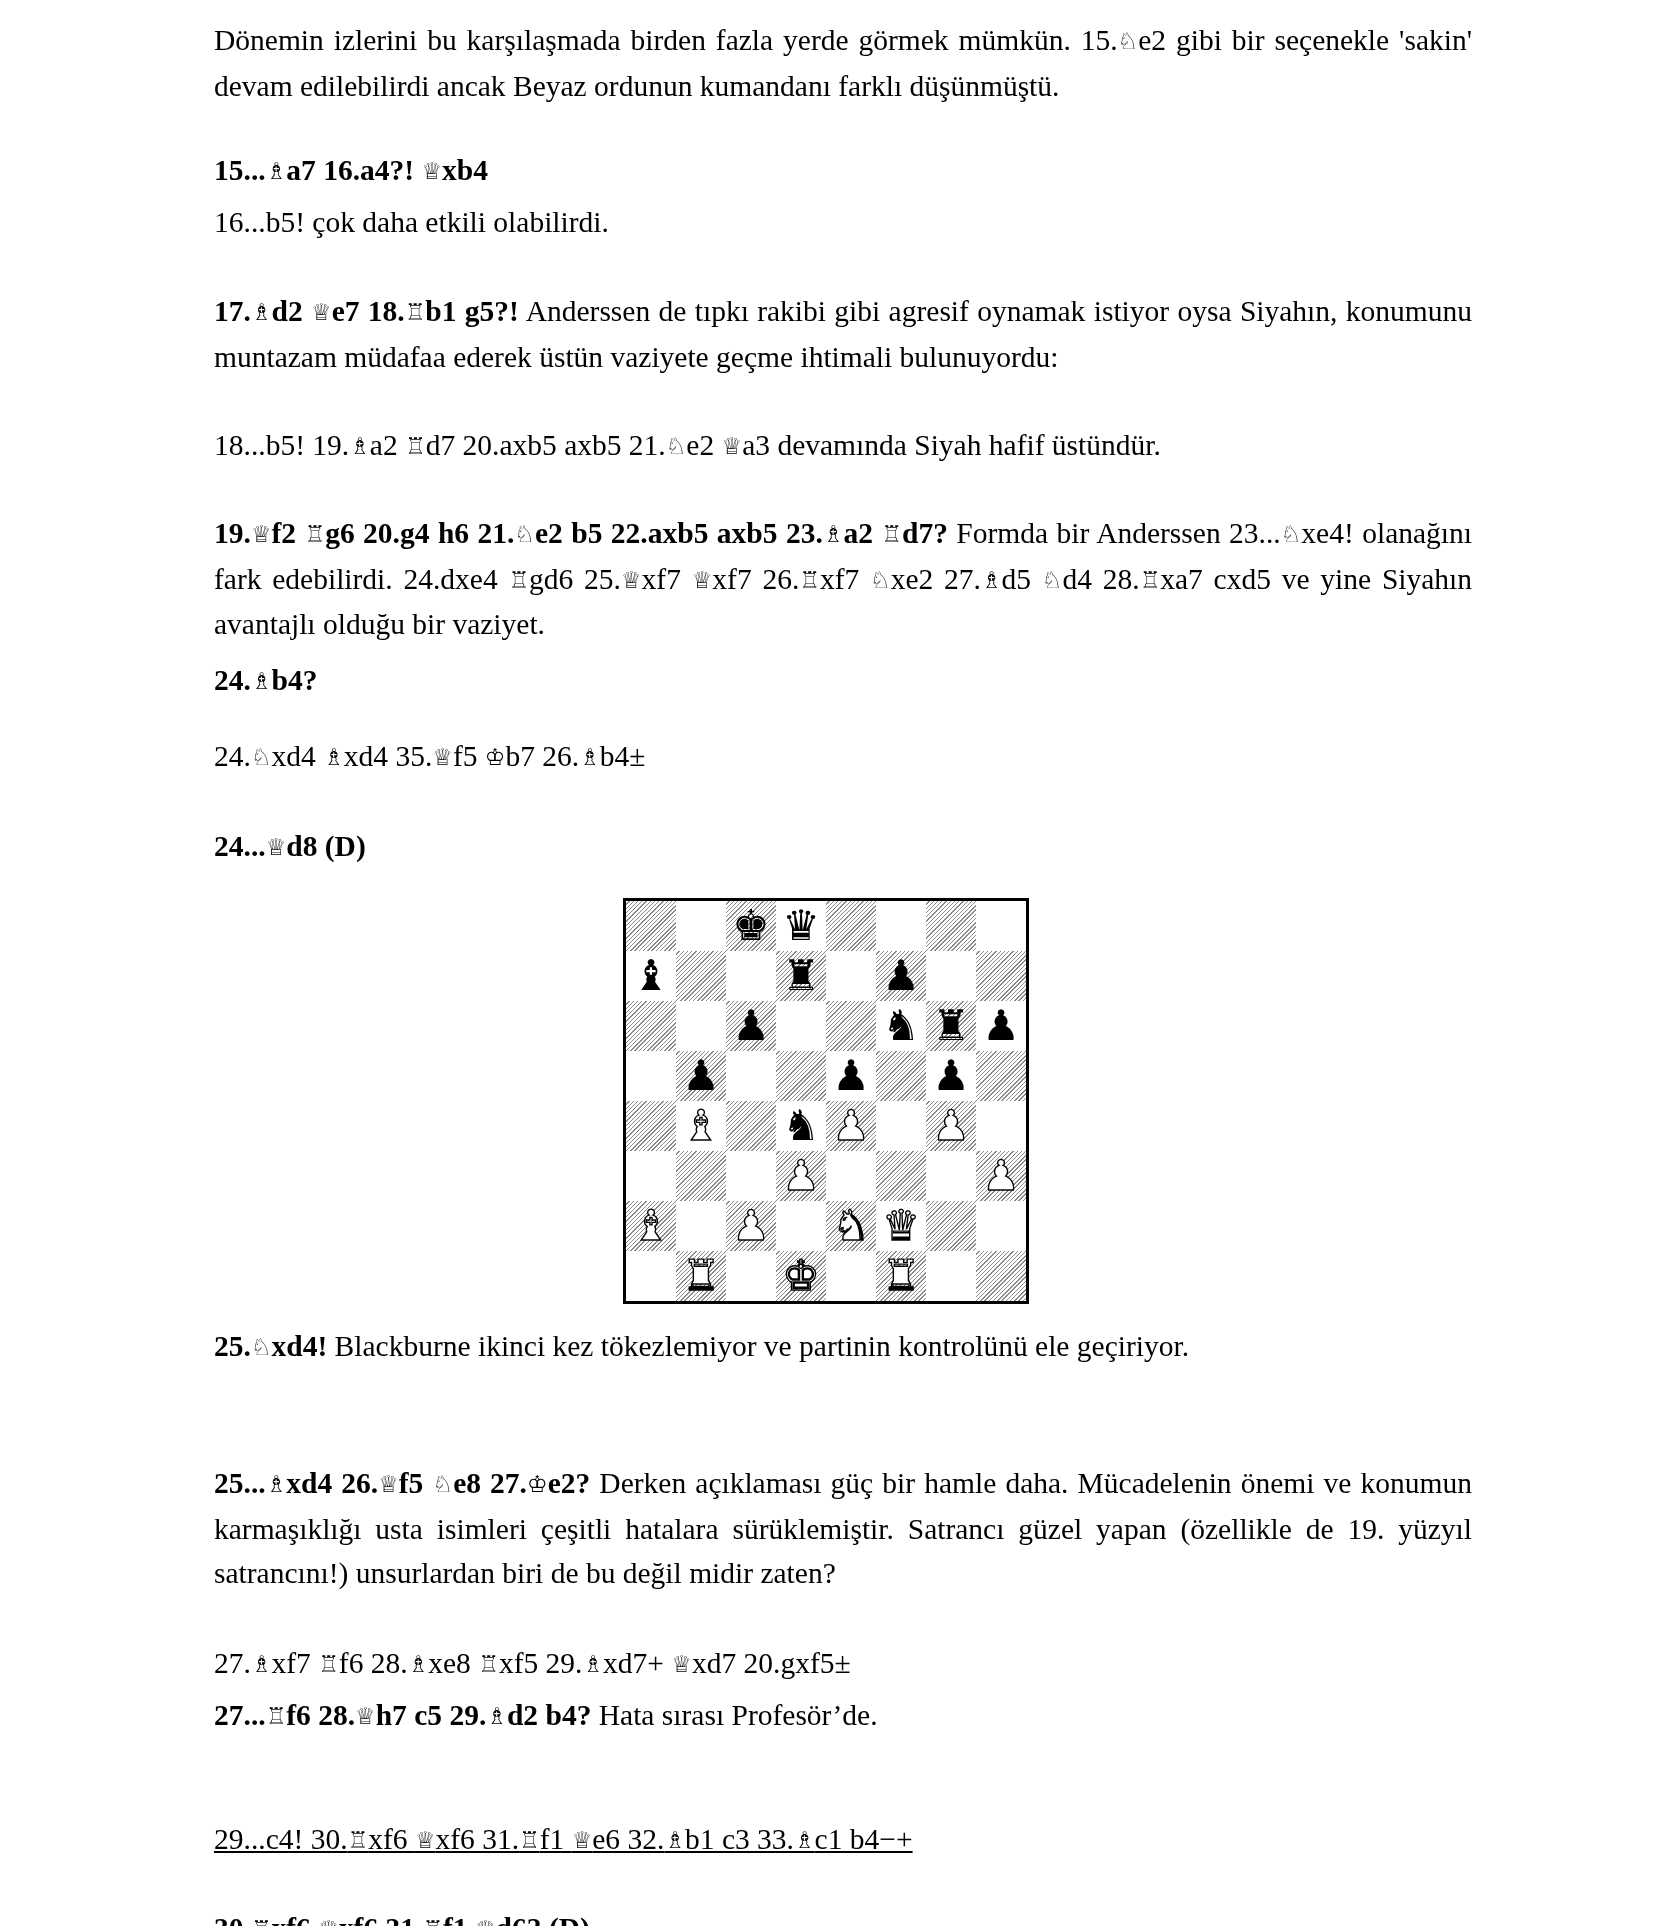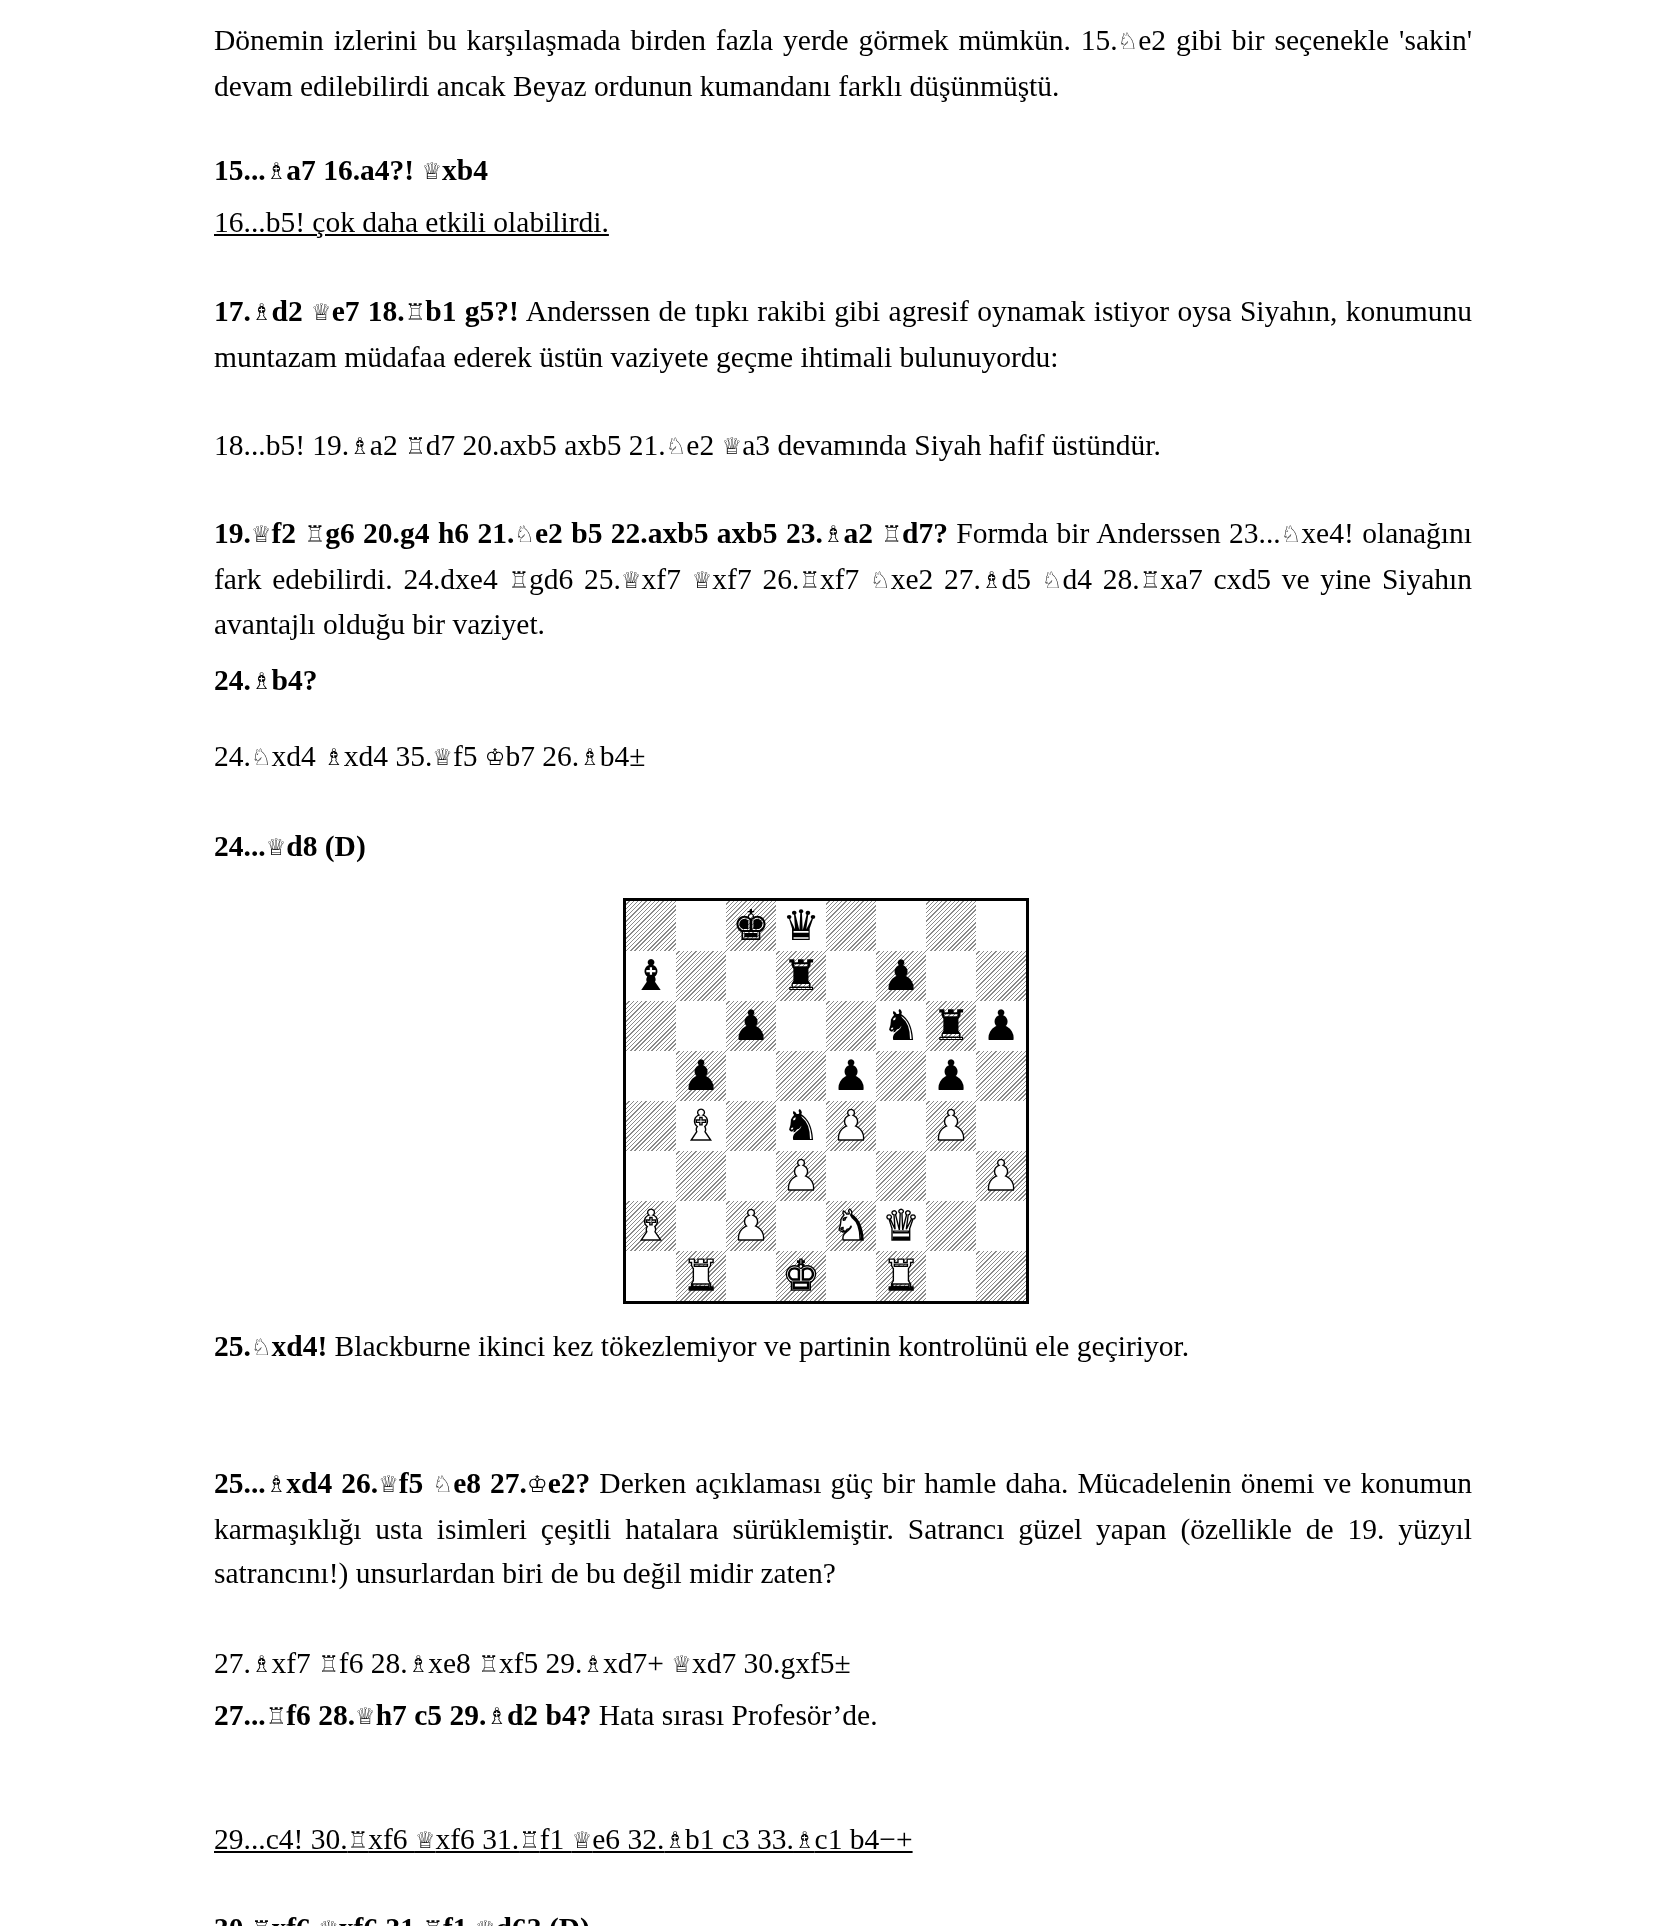--- a/index.html
+++ b/index.html
@@ -27,30 +27,30 @@
   .pc { position: relative; z-index: 1; }
   .pc.white { color: #fff; -webkit-text-stroke: 1.4px #000; }
   .pc.black { color: #000; }
 </style>
 </head>
 <body>
 
 <div class="page" id="page">
     <p class="p" style="top: 2px;"><span>Dönemin izlerini bu karşılaşmada birden fazla yerde görmek mümkün. 15.</span><span class="fig">♘</span><span>e2 gibi bir seçenekle 'sakin' devam edilebilirdi ancak Beyaz ordunun kumandanı farklı düşünmüştü.</span></p>
     <p class="p left" style="top: 132px;"><span class="b">15...</span><span class="fig b">♗</span><span class="b">a7 16.a4?! </span><span class="fig b">♕</span><span class="b">xb4</span></p>
-    <p class="p left" style="top: 184px; text-decoration: underline;"><span>16...b5! çok daha etkili olabilirdi.</span></p>
+    <p class="p left" style="top: 184px;"><span>16...b5! çok daha etkili olabilirdi.</span></p>
     <p class="p" style="top: 273px;"><span class="b">17.</span><span class="fig b">♗</span><span class="b">d2 </span><span class="fig b">♕</span><span class="b">e7 18.</span><span class="fig b">♖</span><span class="b">b1 g5?!</span><span> Anderssen de tıpkı rakibi gibi agresif oynamak istiyor oysa Siyahın, konumunu muntazam müdafaa ederek üstün vaziyete geçme ihtimali bulunuyordu:</span></p>
     <p class="p left" style="top: 407px;"><span>18...b5! 19.</span><span class="fig">♗</span><span>a2 </span><span class="fig">♖</span><span>d7 20.axb5 axb5 21.</span><span class="fig">♘</span><span>e2 </span><span class="fig">♕</span><span>a3 devamında Siyah hafif üstündür.</span></p>
     <p class="p" style="top: 495px;"><span class="b">19.</span><span class="fig b">♕</span><span class="b">f2 </span><span class="fig b">♖</span><span class="b">g6 20.g4 h6 21.</span><span class="fig b">♘</span><span class="b">e2 b5 22.axb5 axb5 23.</span><span class="fig b">♗</span><span class="b">a2 </span><span class="fig b">♖</span><span class="b">d7?</span><span> Formda bir Anderssen 23...</span><span class="fig">♘</span><span>xe4! olanağını fark edebilirdi. 24.dxe4 </span><span class="fig">♖</span><span>gd6 25.</span><span class="fig">♕</span><span>xf7 </span><span class="fig">♕</span><span>xf7 26.</span><span class="fig">♖</span><span>xf7 </span><span class="fig">♘</span><span>xe2 27.</span><span class="fig">♗</span><span>d5 </span><span class="fig">♘</span><span>d4 28.</span><span class="fig">♖</span><span>xa7 cxd5 ve yine Siyahın avantajlı olduğu bir vaziyet.</span></p>
     <p class="p left" style="top: 642px;"><span class="b">24.</span><span class="fig b">♗</span><span class="b">b4?</span></p>
     <p class="p left" style="top: 718px;"><span>24.</span><span class="fig">♘</span><span>xd4 </span><span class="fig">♗</span><span>xd4 35.</span><span class="fig">♕</span><span>f5 </span><span class="fig">♔</span><span>b7 26.</span><span class="fig">♗</span><span>b4±</span></p>
     <p class="p left" style="top: 808px;"><span class="b">24...</span><span class="fig b">♕</span><span class="b">d8 (D)</span></p>
     <p class="p" style="top: 1308px;"><span class="b">25.</span><span class="fig b">♘</span><span class="b">xd4!</span><span> Blackburne ikinci kez tökezlemiyor ve partinin kontrolünü ele geçiriyor.</span></p>
     <p class="p" style="top: 1445px;"><span class="b">25...</span><span class="fig b">♗</span><span class="b">xd4 26.</span><span class="fig b">♕</span><span class="b">f5 </span><span class="fig b">♘</span><span class="b">e8 27.</span><span class="fig b">♔</span><span class="b">e2?</span><span> Derken açıklaması güç bir hamle daha. Mücadelenin önemi ve konumun karmaşıklığı usta isimleri çeşitli hatalara sürüklemiştir. Satrancı güzel yapan (özellikle de 19. yüzyıl satrancını!) unsurlardan biri de bu değil midir zaten?</span></p>
-    <p class="p" style="top: 1625px;"><span>27.</span><span class="fig">♗</span><span>xf7 </span><span class="fig">♖</span><span>f6 28.</span><span class="fig">♗</span><span>xe8 </span><span class="fig">♖</span><span>xf5 29.</span><span class="fig">♗</span><span>xd7+ </span><span class="fig">♕</span><span>xd7 30.gxf5±</span></p>
+    <p class="p" style="top: 1625px;"><span>27.</span><span class="fig">♗</span><span>xf7 </span><span class="fig">♖</span><span>f6 28.</span><span class="fig">♗</span><span>xe8 </span><span class="fig">♖</span><span>xf5 29.</span><span class="fig">♗</span><span>xd7+ </span><span class="fig">♕</span><span>xd7 20.gxf5±</span></p>
     <p class="p left" style="top: 1677px;"><span class="b">27...</span><span class="fig b">♖</span><span class="b">f6 28.</span><span class="fig b">♕</span><span class="b">h7 c5 29.</span><span class="fig b">♗</span><span class="b">d2 b4?</span><span> Hata sırası Profesör’de.</span></p>
     <p class="p" style="top: 1801px; text-decoration: underline;"><span>29...c4! 30.</span><span class="fig">♖</span><span>xf6 </span><span class="fig">♕</span><span>xf6 31.</span><span class="fig">♖</span><span>f1 </span><span class="fig">♕</span><span>e6 32.</span><span class="fig">♗</span><span>b1 c3 33.</span><span class="fig">♗</span><span>c1 b4−+</span></p>
     <p class="p left" style="top: 1890px;"><span class="b">30.</span><span class="fig b">♖</span><span class="b">xf6 </span><span class="fig b">♕</span><span class="b">xf6 31.</span><span class="fig b">♖</span><span class="b">f1 </span><span class="fig b">♕</span><span class="b">d6? (D)</span></p>
   </div>
 
 <div class="board" id="board">
     <div class="sq dark"></div>
     <div class="sq light"></div>
     <div class="sq dark">
       <span class="pc black">♚</span>

